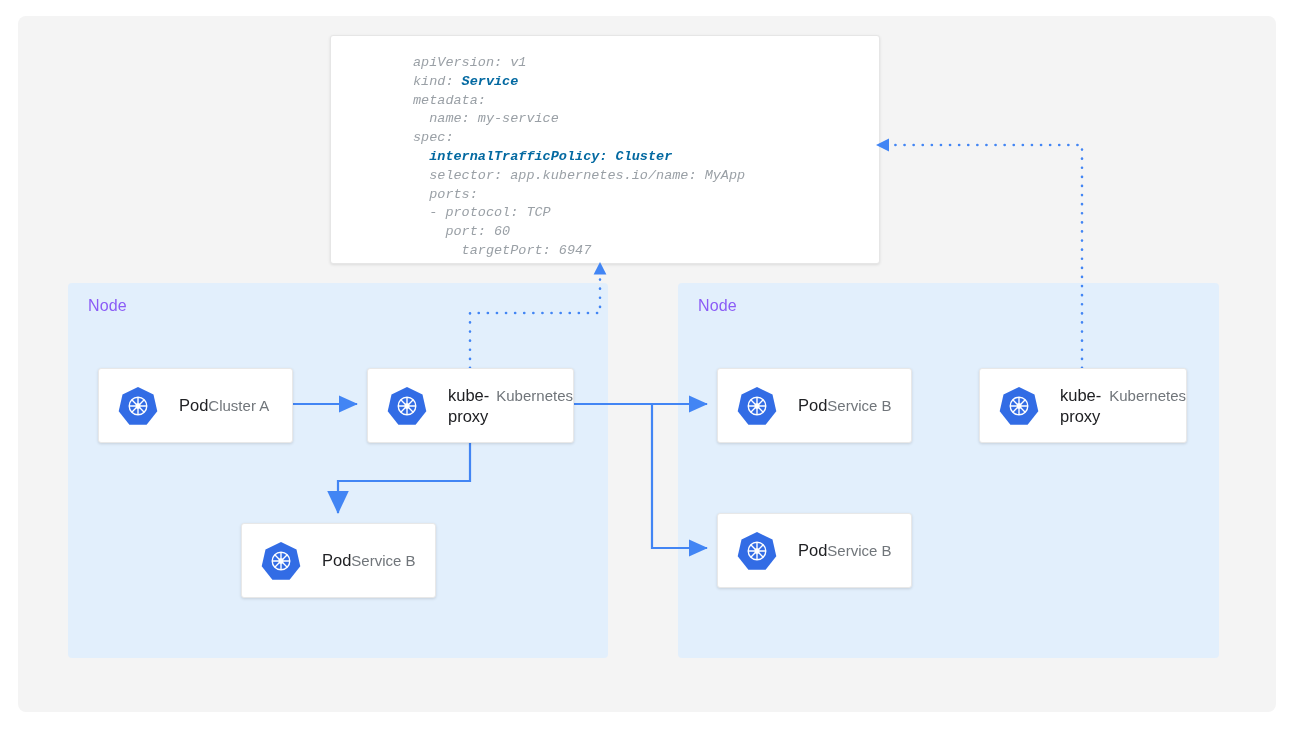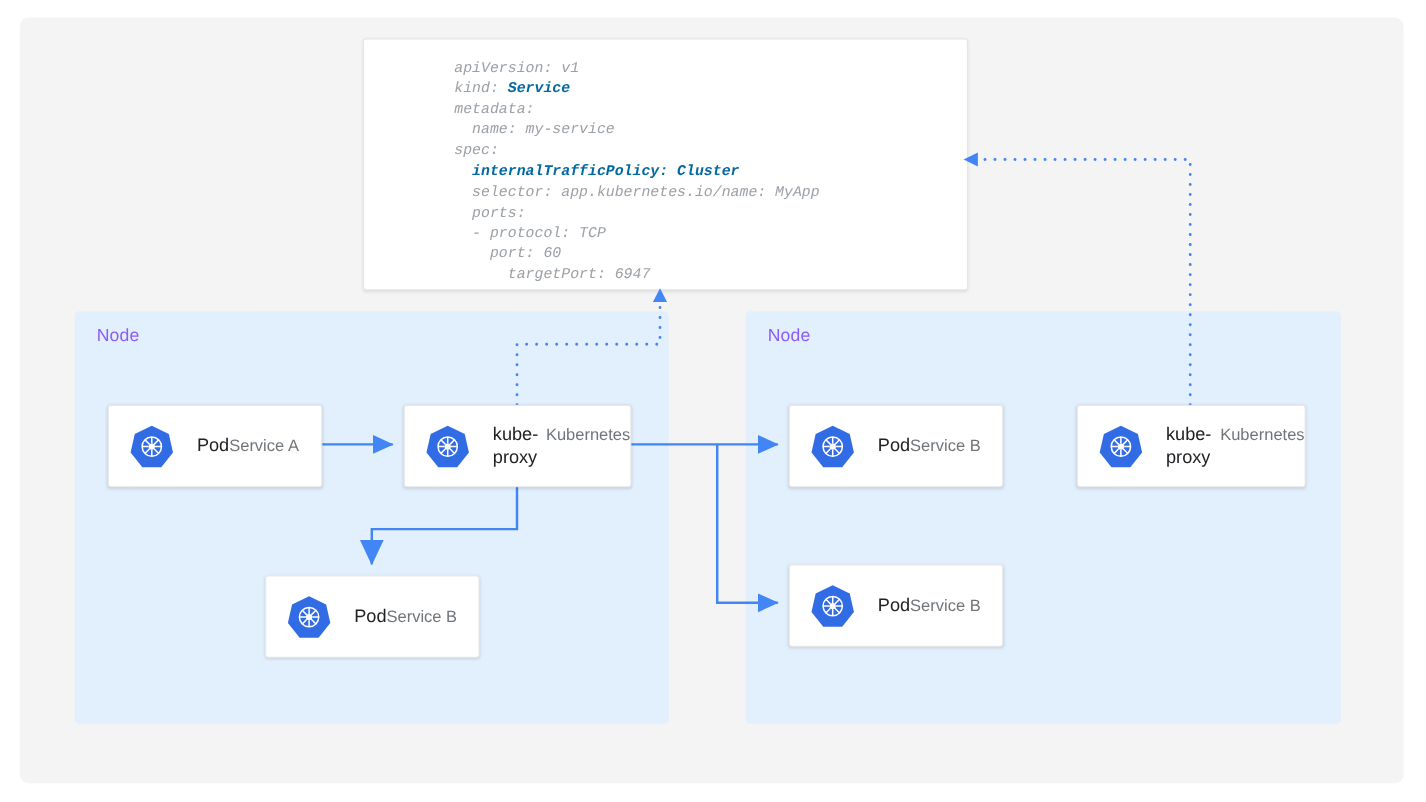--- a/index.html
+++ b/index.html
@@ -102,21 +102,21 @@
       <g stroke="#fff" stroke-width="2.1" fill="none">
         <circle cx="32" cy="32" r="13.4"></circle>
         <circle cx="32" cy="32" r="4.4" fill="#fff" stroke="none"></circle>
         <path d="M32 18.6 32 27.6 M32 36.4 32 45.4 M18.6 32 27.6 32 M36.4 32 45.4 32
                  M22.5 22.5 28.9 28.9 M35.1 35.1 41.5 41.5
                  M41.5 22.5 35.1 28.9 M28.9 35.1 22.5 41.5"></path>
       </g>
     </svg>
     <div class="txt">
       <div class="t1">Pod</div>
-      <div class="t2">Service A</div>
+      <div class="t2">Cluster A</div>
     </div>
   </div>
 
   <div class="card" style="left:367px;top:368px;width:205px;height:73px;">
     <svg class="k8s" viewBox="0 0 64 64">
       <path fill="#326ce5" d="M32 3.2 55.6 14.6 61.4 40.1 45.1 60.6 18.9 60.6 2.6 40.1 8.4 14.6 Z"></path>
       <g stroke="#fff" stroke-width="2.1" fill="none">
         <circle cx="32" cy="32" r="13.4"></circle>
         <circle cx="32" cy="32" r="4.4" fill="#fff" stroke="none"></circle>
         <path d="M32 18.6 32 27.6 M32 36.4 32 45.4 M18.6 32 27.6 32 M36.4 32 45.4 32

